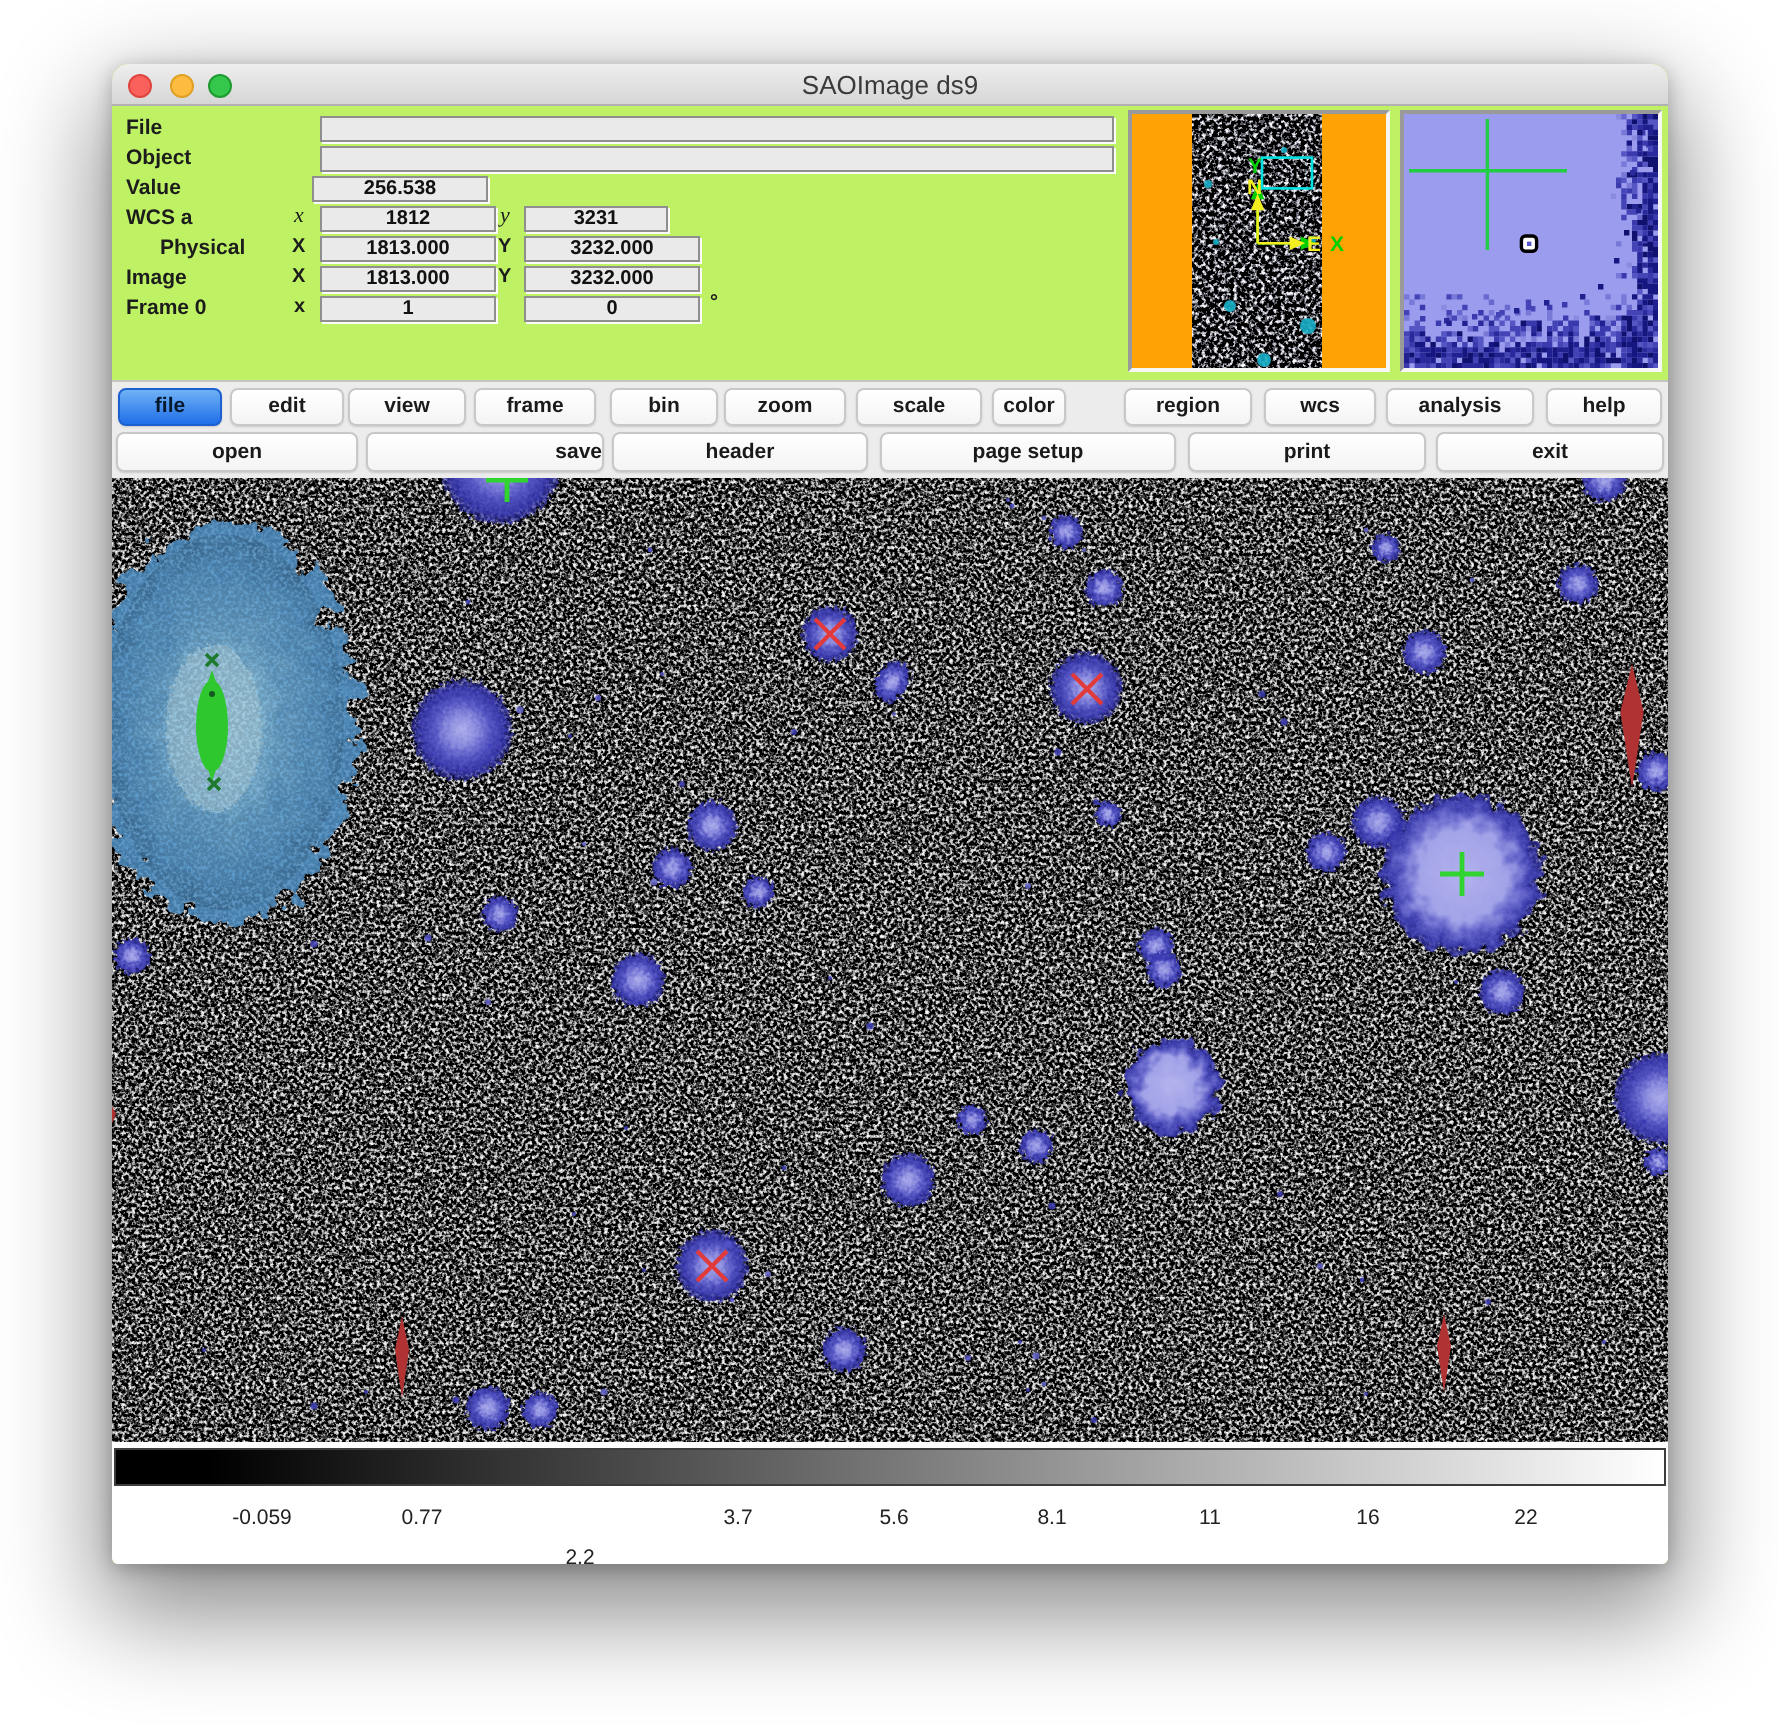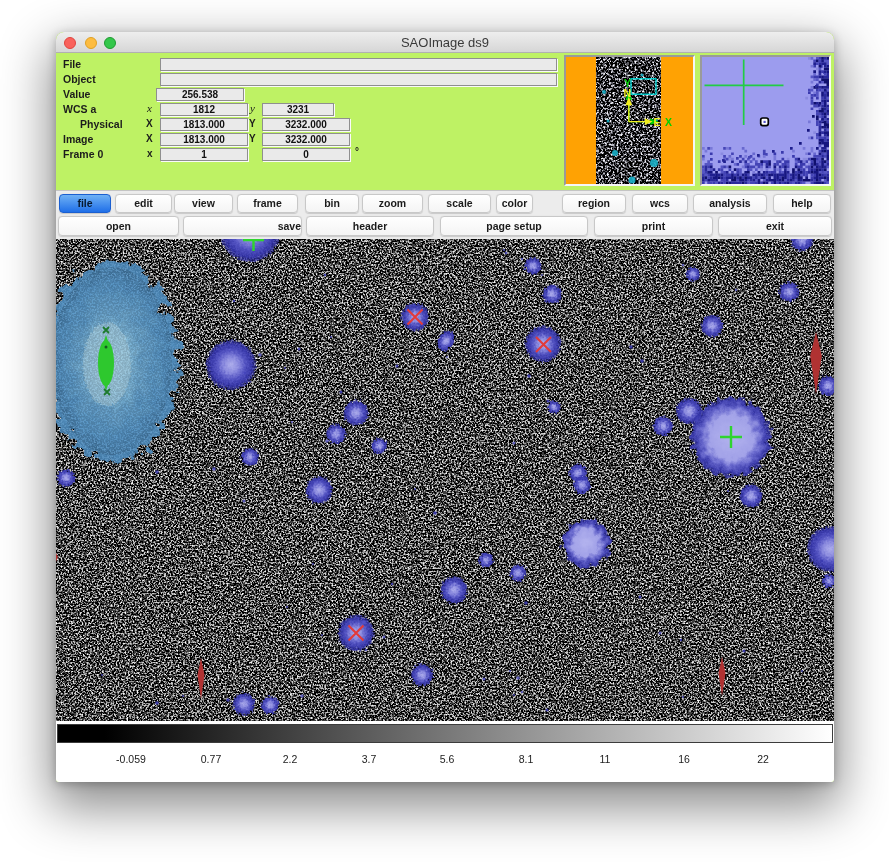--- a/index.html
+++ b/index.html
@@ -369,20 +369,20 @@
     <path d="M664 198 h22 M675 187 v22"></path>
     <path d="M187 1 h21 M197.5 1 v11"></path>
   </g>
   </svg>
   </div>
 
   <div id="belowbar"></div>
   <div id="cbar"></div>
   <div class="cl" style="left:75px;">-0.059</div>
   <div class="cl" style="left:155px;">0.77</div>
-  <div class="cl" style="left:234px;">2.2</div>
+  <div class="cl" style="left:234px;margin-top:20px;">2.2</div>
   <div class="cl" style="left:313px;">3.7</div>
   <div class="cl" style="left:391px;">5.6</div>
   <div class="cl" style="left:470px;">8.1</div>
   <div class="cl" style="left:549px;">11</div>
   <div class="cl" style="left:628px;">16</div>
   <div class="cl" style="left:707px;">22</div>
 </div>
 
 </body></html>

